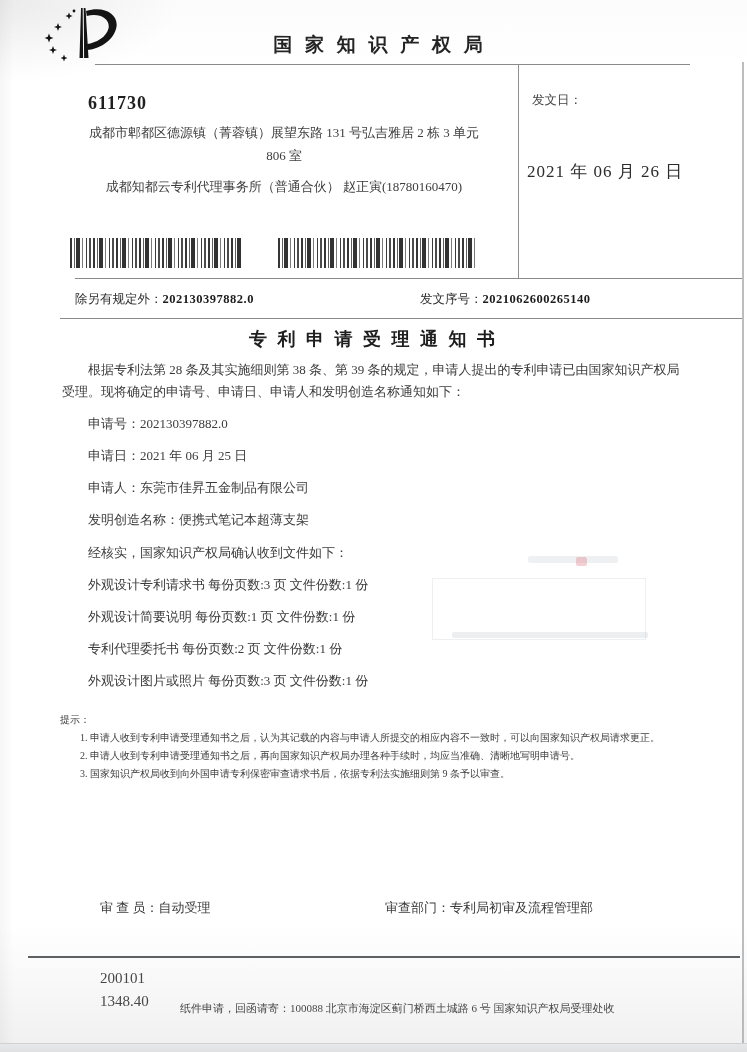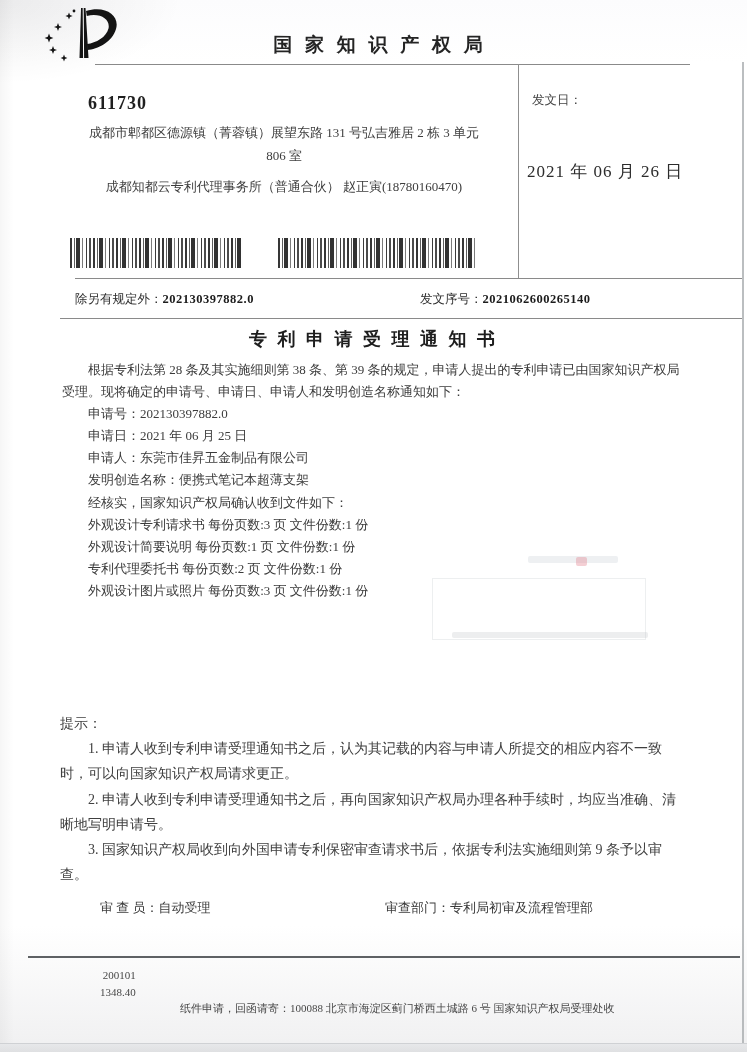--- a/index.html
+++ b/index.html
@@ -63,34 +63,34 @@
 
   .doc-title{
     position:absolute;top:327px;left:0;width:100%;
     text-align:center;font-size:18px;font-weight:700;color:#1e1e1e;
     letter-spacing:3px;white-space:nowrap;
   }
 
   
   .body{position:absolute;top:359px;left:62px;width:618px;font-size:13px;line-height:1.7;color:#3b3b3b;}
   .body p{margin:0;text-indent:2em;}
-  .body .line{margin:0 0 0 2em;white-space:nowrap;}
+  .body .line{margin:10px 0 0 2em;white-space:nowrap;}
 
   
-  .hints{position:absolute;top:711px;left:60px;width:624px;font-size:14px;line-height:1.8;color:#404040;}
+  .hints{position:absolute;top:711px;left:60px;width:624px;font-size:10px;line-height:1.8;color:#404040;}
   .hints p{margin:0;text-indent:2em;}
   .hints .label{text-indent:0;}
 
   
   .sig-ex{position:absolute;top:899px;left:100px;font-size:13px;color:#3b3b3b;white-space:nowrap;}
   .sig-dept{position:absolute;top:899px;left:385px;font-size:13px;color:#3b3b3b;white-space:nowrap;}
 
   
   .footer-rule{position:absolute;top:956px;left:28px;width:712px;height:2px;background:#5e6164;}
-  .footer-codes{position:absolute;top:967px;left:100px;font-size:11px;line-height:1.5;color:#474747;text-align:right;}
+  .footer-codes{position:absolute;top:967px;left:100px;font-size:15px;line-height:1.5;color:#474747;}
   .footer-notes{position:absolute;top:967px;left:180px;width:560px;font-size:11px;line-height:1.5;color:#474747;white-space:pre-wrap;}
   .footer-notes .n1{white-space:nowrap;}
 
   
   .ghost{position:absolute;pointer-events:none;}
   .ghost-text{top:556px;left:528px;width:90px;height:7px;background:#eef0f2;border-radius:2px;}
   .ghost-red{top:557px;left:576px;width:11px;height:9px;background:rgba(226,130,142,.38);border-radius:2px;}
   .ghost-box{top:578px;left:432px;width:212px;height:60px;border:1px solid rgba(175,180,186,.22);}
   .ghost-bar{top:632px;left:452px;width:196px;height:6px;background:rgba(190,194,199,.28);border-radius:2px;}
 

